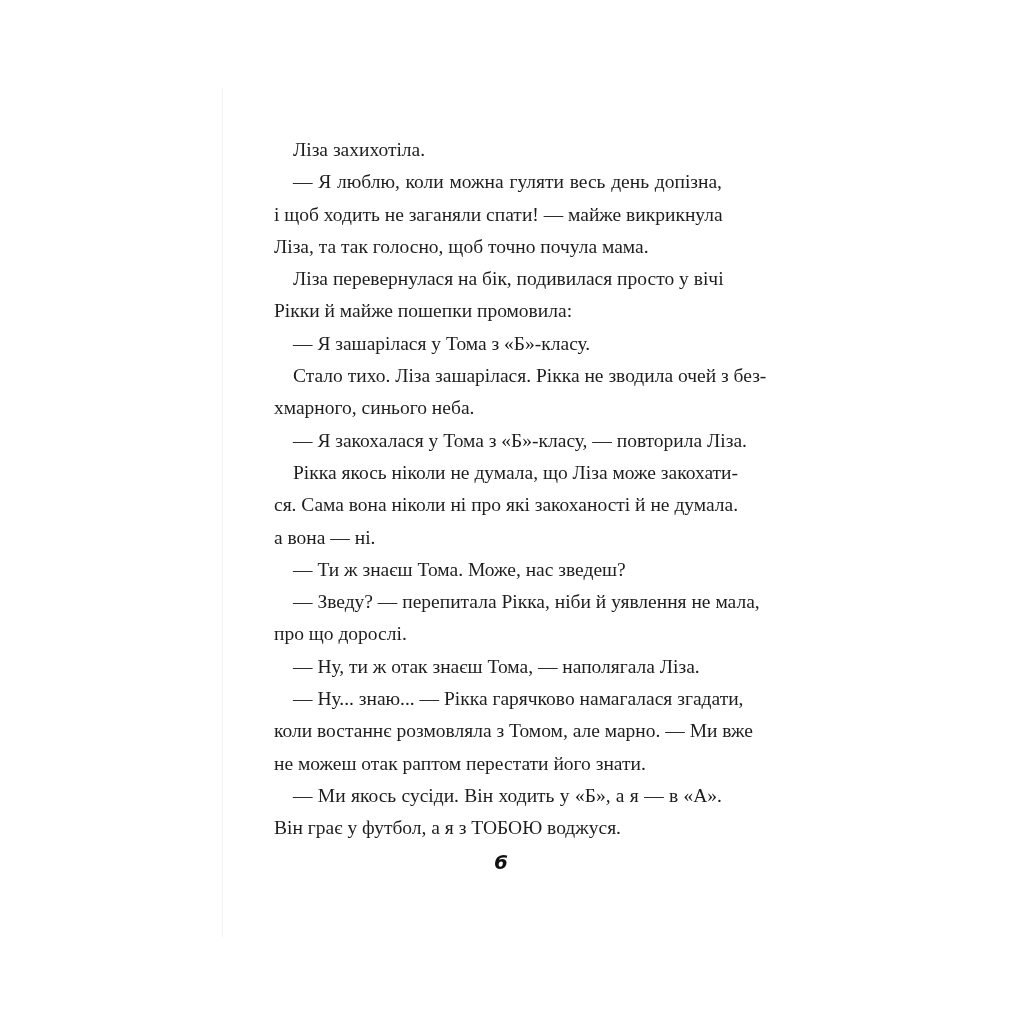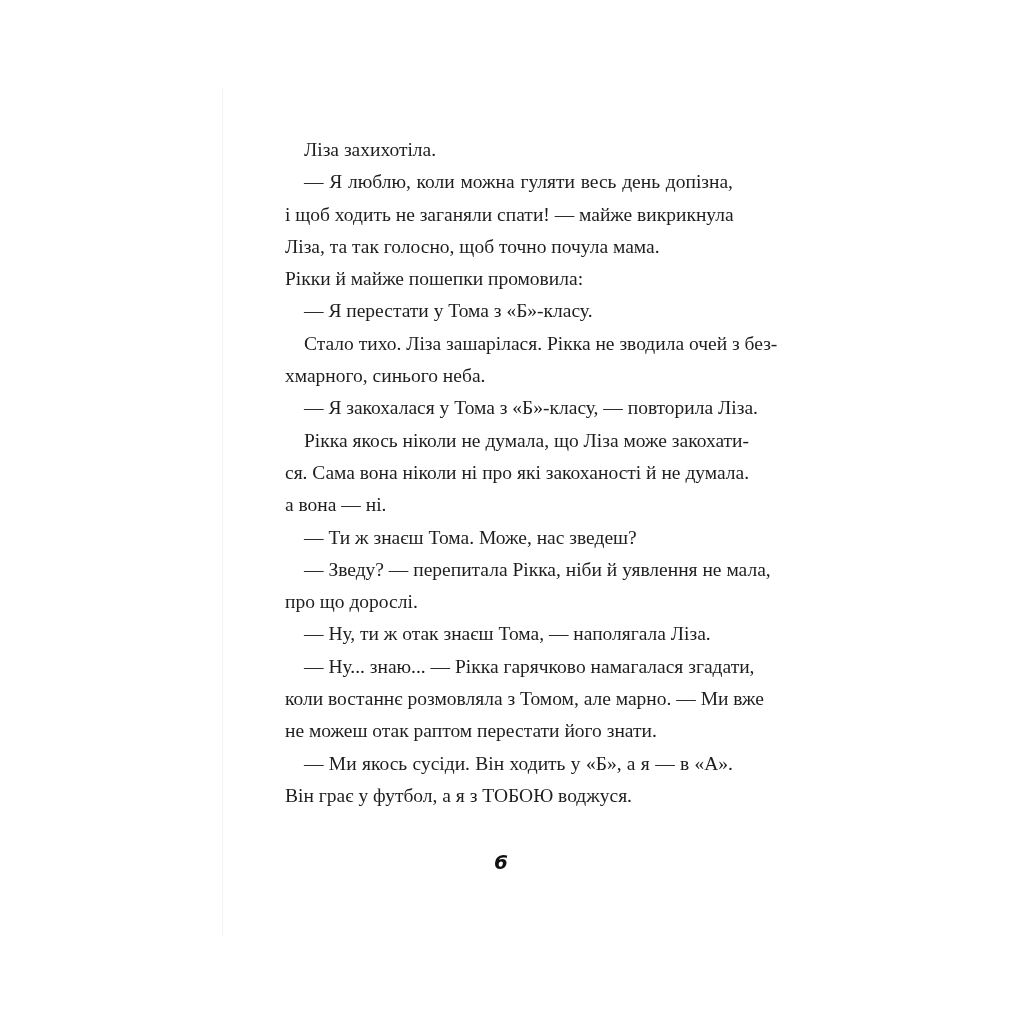--- a/index.html
+++ b/index.html
@@ -16,21 +16,21 @@
     .page-edge {
       position: absolute;
       left: 222px;
       top: 88px;
       width: 1px;
       height: 849px;
       background: #f3f3f3;
     }
     .text-block {
       position: absolute;
-      left: 285px;
+      left: 274px;
       top: 134px;
       width: 448px;
       font-family: "Liberation Serif", "DejaVu Serif", serif;
       font-size: 19.5px;
       line-height: 32.3px;
       color: #1e1e1e;
     }
     .line {
       display: block;
       white-space: nowrap;
@@ -60,22 +60,23 @@
 </head>
 <body>
 
 <div class="page-edge"></div>
 
 <div class="text-block" id="text-block">
     <span class="line indent last">Ліза захихотіла.</span>
     <span class="line indent">— Я люблю, коли можна гуляти весь день допізна,</span>
     <span class="line">і щоб ходить не заганяли спати! — майже викрикнула</span>
     <span class="line last">Ліза, та так голосно, щоб точно почула мама.</span>
+    <span class="line indent">Ліза перевернулася на бік, подивилася просто у вічі</span>
     <span class="line last">Рікки й майже пошепки промовила:</span>
-    <span class="line indent last">— Я перестати у Тома з «Б»-класу.</span>
+    <span class="line indent last">— Я зашарілася у Тома з «Б»-класу.</span>
     <span class="line indent">Стало тихо. Ліза зашарілася. Рікка не зводила очей з без-</span>
     <span class="line last">хмарного, синього неба.</span>
     <span class="line indent">— Я закохалася у Тома з «Б»-класу, — повторила Ліза.</span>
     <span class="line indent">Рікка якось ніколи не думала, що Ліза може закохати-</span>
     <span class="line">ся. Сама вона ніколи ні про які закоханості й не думала.</span>
     <span class="line last">а вона — ні.</span>
     <span class="line indent last">— Ти ж знаєш Тома. Може, нас зведеш?</span>
     <span class="line indent">— Зведу? — перепитала Рікка, ніби й уявлення не мала,</span>
     <span class="line last">про що дорослі.</span>
     <span class="line indent last">— Ну, ти ж отак знаєш Тома, — наполягала Ліза.</span>

